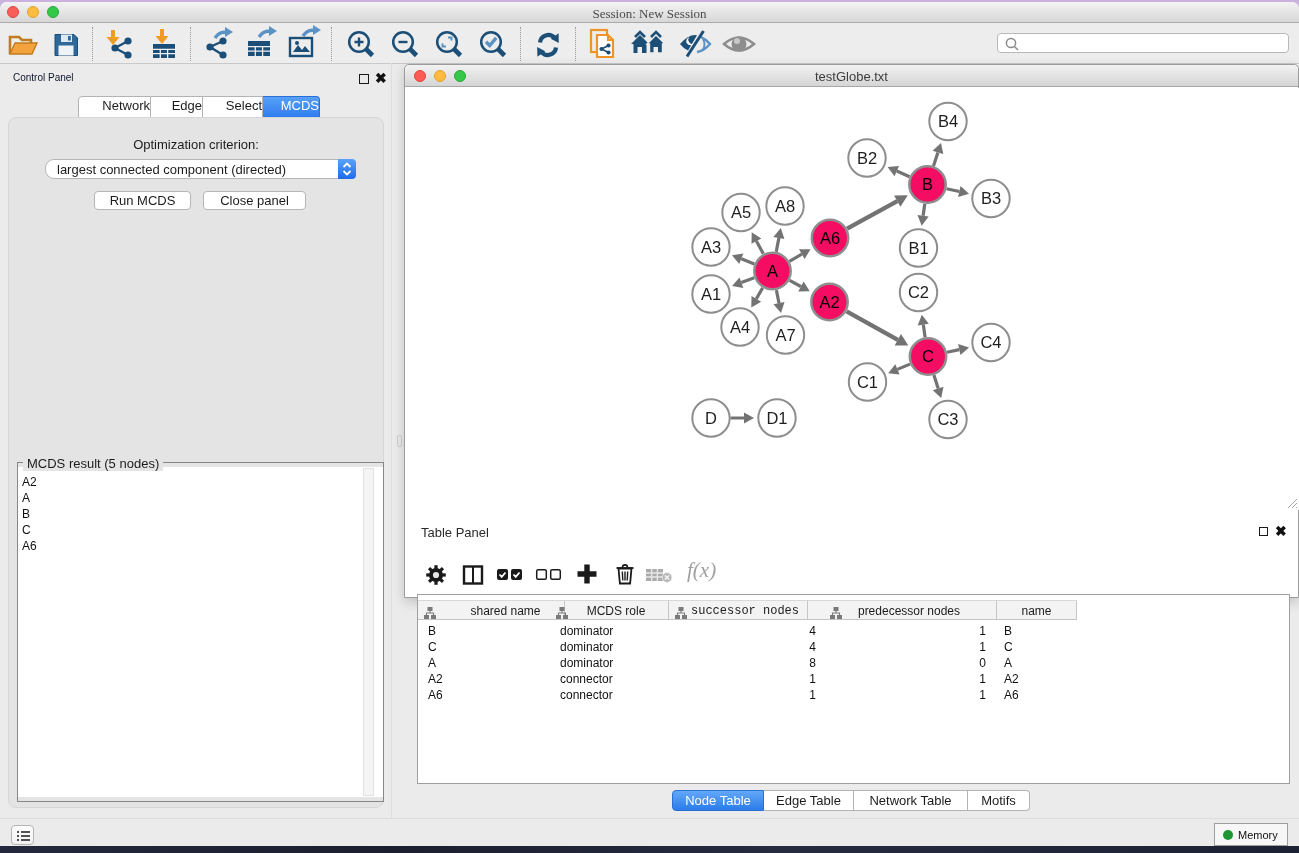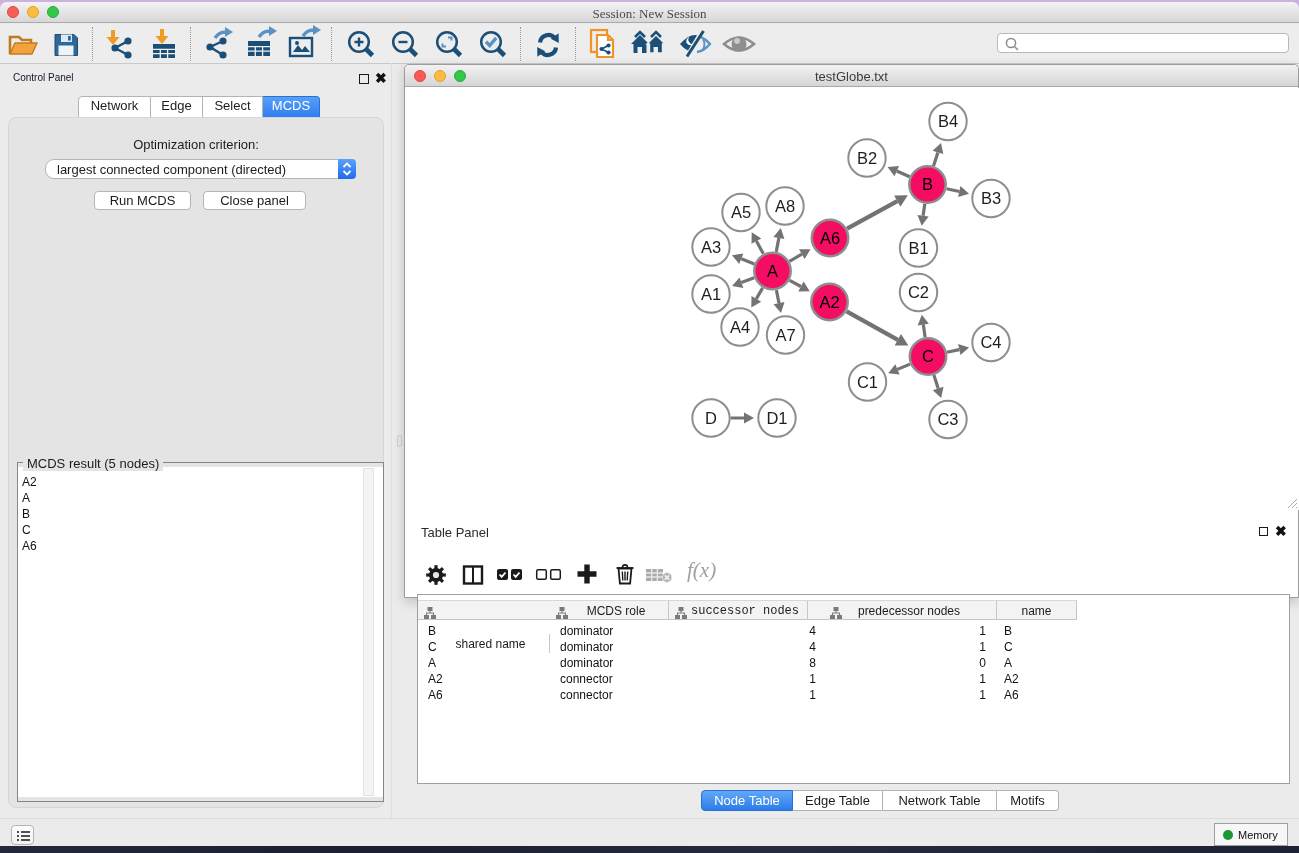--- a/index.html
+++ b/index.html
@@ -22,21 +22,21 @@
 .ticon { position:absolute; top:0; }
 #searchbox { position:absolute; left:997px; top:9px; width:292px; height:20px;
   background:#fff; border:1px solid #b9b9b9; border-radius:4px; }
 #main { }
 
 #cp-title { position:absolute; left:13px; top:70px; font-size:10px; color:#0f172a; }
 #cp-sq { position:absolute; left:359px; top:72px; width:10px; height:10px; border:1.6px solid #1a1a1a; }
 #cp-x { position:absolute; left:375px; top:68px; font-size:14px; font-weight:bold; color:#111; }
 #cp-tabs { position:absolute; left:78px; top:94px; height:19px; display:flex; }
 .cptab { height:25px; background:#fff; border:1px solid #b3b3b3; border-left:none;
-  font-size:13px; color:#1c1c1c; text-align:center; line-height:18px; }
+  font-size:13px; color:#1c1c1c; text-align:right; line-height:18px; }
 .cptab:first-child { border-left:1px solid #b3b3b3; border-radius:4px 0 0 4px; }
 .cptab:last-child { border-radius:0 4px 4px 0; }
 .cptab.sel { background:linear-gradient(#57a0f7,#2a77ee); color:#fff; border-color:#2a6fd8; }
 #cp-panel { position:absolute; left:8px; top:115px; width:376px; height:691px;
   background:#e4e4e4; border:1px solid #d6d6d6; border-radius:8px; }
 #opt-label { position:absolute; left:0; top:19px; width:100%; text-align:center;
   font-size:13px; color:#1c1c1c; }
 #dropdown { position:absolute; left:36px; top:41px; width:311px; height:20px;
   background:#fff; border:1px solid #b6b6b6; border-radius:9px; }
 #dropdown .dd-text { position:absolute; left:11px; top:2px; font-size:13px; color:#1c1c1c; }
@@ -71,21 +71,21 @@
 #tp-header { position:absolute; left:0; top:5px; width:659px; height:20px;
   background:#f3f3f3; border-bottom:1px solid #c4c4c4; border-top:1px solid #d8d8d8; font-size:12px; color:#1c1c1c; }
 .th { position:absolute; top:0; height:19px; border-right:1px solid #c6c6c6; }
 .th .lbl { position:absolute; top:3px; width:100%; text-align:center; }
 .trow { position:absolute; font-size:12px; color:#111; }
 #tp-tabs { position:absolute; left:672px; top:788px; height:21px; display:flex; }
 .tptab { height:21px; background:#fff; border:1px solid #b3b3b3; border-left:none;
   font-size:13px; color:#1c1c1c; text-align:center; line-height:20px; }
 .tptab:first-child { border-left:1px solid #b3b3b3; border-radius:4px 0 0 4px; }
 .tptab:last-child { border-radius:0 4px 4px 0; }
-.tptab.sel { background:linear-gradient(#62a8f8,#2b7ce9); color:#fff; border-color:#2a6fd8;margin-left:29px; }
+.tptab.sel { background:linear-gradient(#62a8f8,#2b7ce9); color:#fff; border-color:#2a6fd8; }
 
 #statusbar { position:absolute; left:0; top:816px; width:1299px; height:28px; background:#ebebeb; border-top:1px solid #dcdcdc; }
 #list-btn { position:absolute; left:11px; top:6px; width:23px; height:20px;
   background:linear-gradient(#fefefe,#f1f1f1); border:1px solid #b5b5b5; border-radius:4px; }
 #mem-btn { position:absolute; left:1214px; top:4px; width:74px; height:23px;
   background:#f7f7f7; border:1px solid #9f9f9f; font-size:11px; color:#111; }
 #mem-btn .dot { position:absolute; left:8px; top:6px; width:10px; height:10px;
   border-radius:50%; background:#1d9633; }
 svg { display:block; }
 </style>
@@ -388,21 +388,21 @@
     <svg width="30" height="24" viewBox="0 0 30 24" style="position:absolute;left:228px;top:7px;">
       <rect x="1" y="6" width="17" height="12" fill="#aaaaaa"></rect>
       <path d="M1 10 h17 M1 14 h17 M6.7 6 v12 M12.4 6 v12" stroke="#e7e7e7" stroke-width="1.4"></path>
       <circle cx="22" cy="14.5" r="4.8" fill="#b3b3b3" stroke="#e7e7e7" stroke-width="1"></circle>
       <path d="M19.8 12.3 l4.4 4.4 M24.2 12.3 l-4.4 4.4" stroke="#f0f0f0" stroke-width="1.7"></path>
     </svg>
     <div style="position:absolute;left:270px;top:2px;font-family:'Liberation Serif',serif;font-style:italic;font-size:21px;color:#9f9f9f;">f(x)</div>
   </div>
   <div id="tp-table">
     <div id="tp-header">
-      <div class="th" style="left:0;width:132px;margin-top:33px;">
+      <div class="th" style="left:15px;width:132px;">
             <div class="lbl" style="padding-left:14px;">shared name</div>
           </div>
       <div class="th" style="left:132px;width:119px;">
             <div class="lbl" style="padding-left:14px;">MCDS role</div>
           </div>
       <div class="th" style="left:251px;width:139px;font-family:Liberation Mono, monospace;">
             <div class="lbl" style="padding-left:14px;">successor nodes</div>
           </div>
       <div class="th" style="left:390px;width:189px;">
             <div class="lbl" style="padding-left:14px;">predecessor nodes</div>

